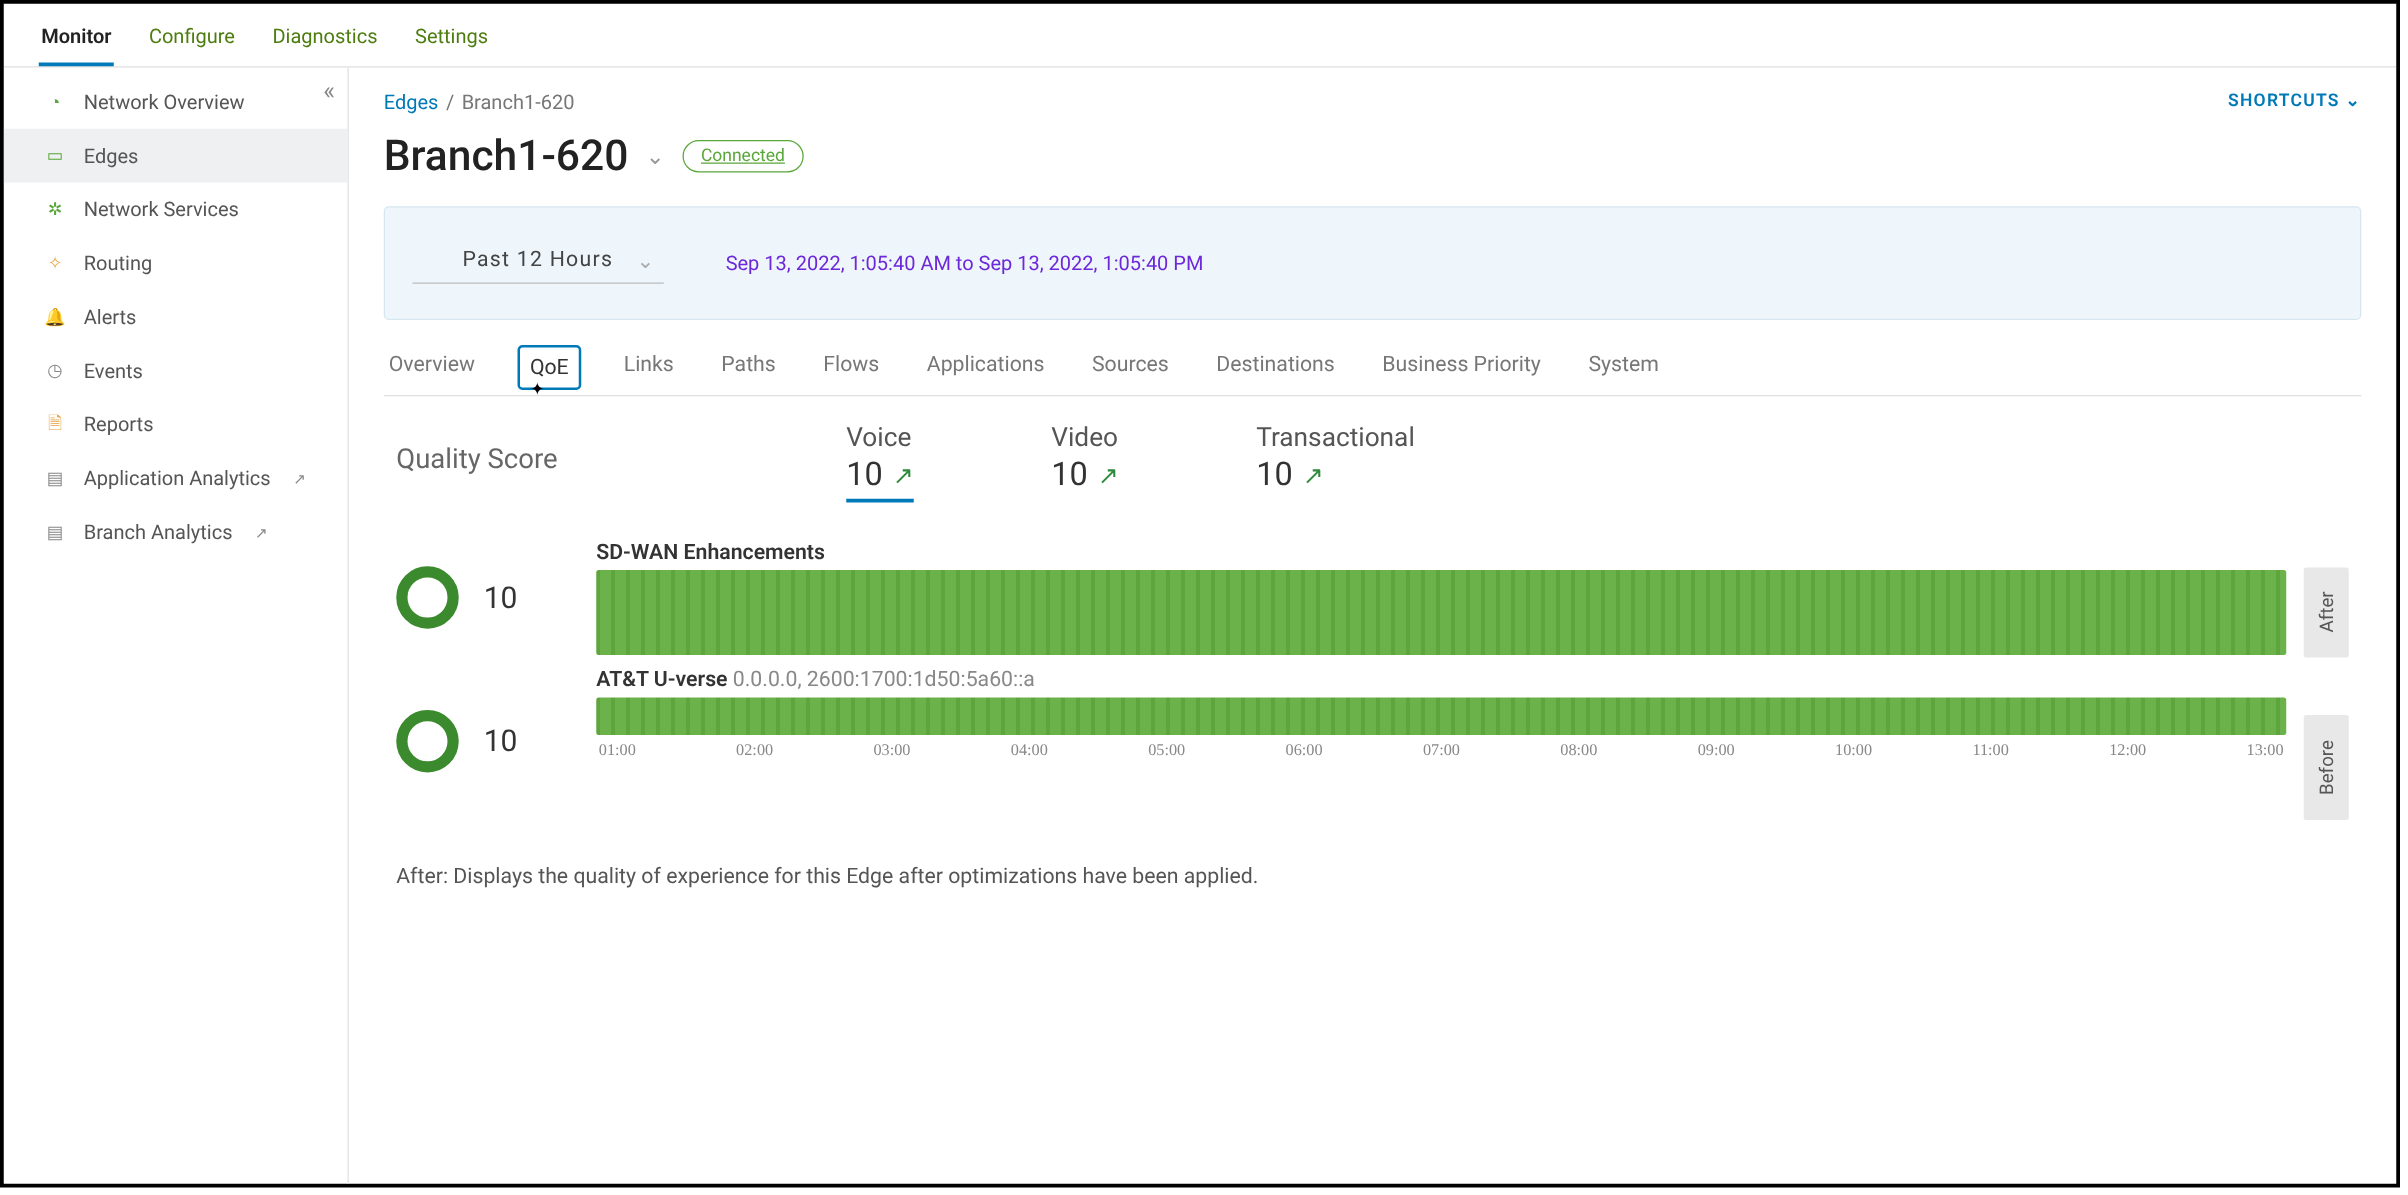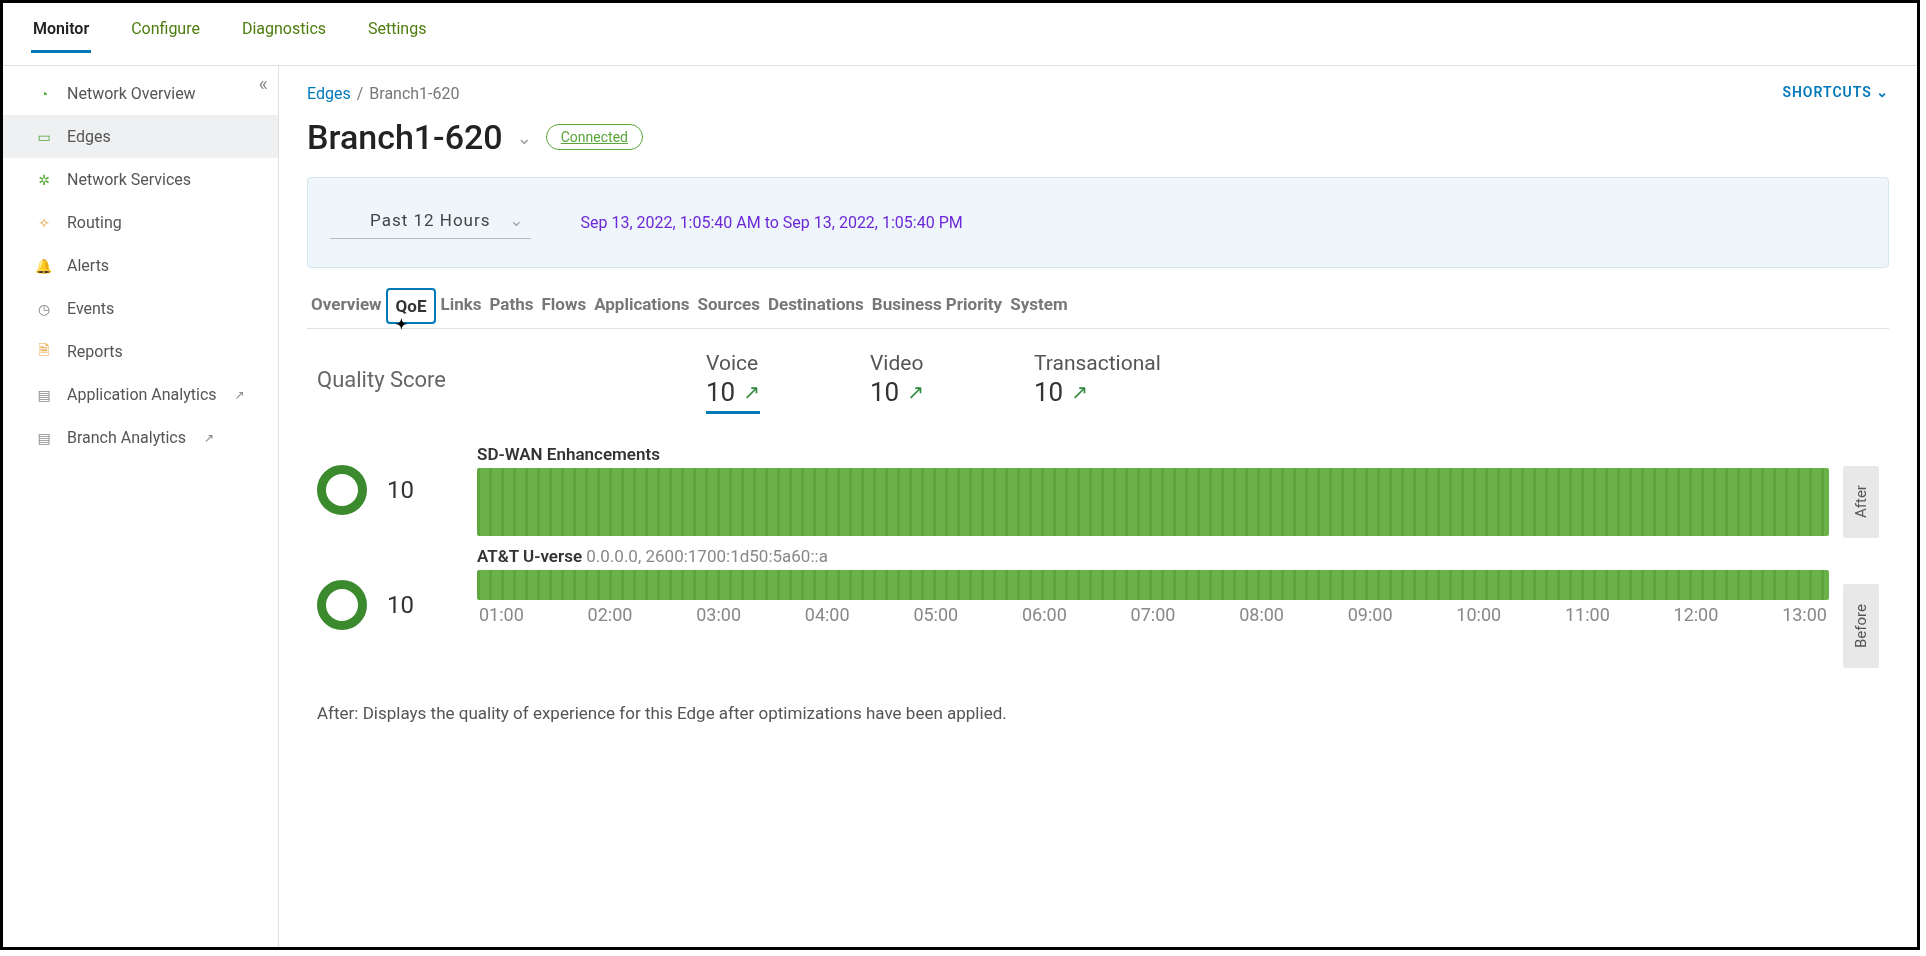--- a/index.html
+++ b/index.html
@@ -1,20 +1,20 @@
 <!DOCTYPE html>
 <html><head>
 <meta charset="utf-8">
 <style>
 * { box-sizing: border-box; margin: 0; padding: 0; }
 body { font-family: -apple-system, BlinkMacSystemFont, "Segoe UI", Roboto, sans-serif; background: #fff; color: #333; font-size: 14px; }
 .app { border: 3px solid #000; width: 1920px; height: 950px; overflow: hidden; position: relative; }
 
 
-.top-tabs { display: flex; gap: 38px; padding: 10px 28px 12px 28px; border-bottom: 1px solid #e0e0e0; }
+.top-tabs { display: flex; gap: 26px; padding: 10px 28px 0 28px; border-bottom: 1px solid #e0e0e0; }
 .top-tab { padding: 6px 2px 12px 2px; color: #4d7c0f; cursor: pointer; font-size: 16px; }
 .top-tab.active { color: #222; font-weight: 600; border-bottom: 3px solid #0079b8; }
 
 
 .body { display: flex; height: calc(100% - 42px); }
 .sidebar { width: 276px; border-right: 1px solid #e0e0e0; padding-top: 6px; position: relative; }
 .collapse { position: absolute; right: 10px; top: 6px; color: #888; font-size: 20px; cursor: pointer; }
 .side-item { display: flex; align-items: center; gap: 14px; padding: 12px 24px 12px 32px; color: #555; cursor: pointer; font-size: 16px; }
 .side-item.active { background: #eef0f2; }
 .side-icon { width: 18px; height: 18px; display: inline-flex; align-items: center; justify-content: center; color: #59a63a; font-size: 14px; flex-shrink: 0; }
@@ -30,47 +30,47 @@
 .title-row { display: flex; align-items: center; gap: 14px; margin: 14px 0 20px 0; }
 .title { font-size: 34px; font-weight: 500; color: #222; }
 .chev { color: #999; font-size: 18px; }
 .badge { border: 1px solid #59a63a; color: #59a63a; border-radius: 14px; padding: 4px 14px; font-size: 14px; text-decoration: underline; }
 
 .time-bar { background: #eef6fb; border: 1px solid #d6e6ef; border-radius: 4px; padding: 28px 22px; display: flex; align-items: center; gap: 50px; }
 .time-select { border-bottom: 1px solid #bbb; padding: 4px 40px 8px 40px; color: #444; font-size: 17px; letter-spacing: 1px; position: relative; }
 .time-select::after { content: "⌄"; position: absolute; right: 6px; top: 4px; color: #aaa; }
 .time-range { color: #6d28d9; font-size: 16px; }
 
-.subtabs { display: flex; border-bottom: 1px solid #e0e0e0; margin-top: 14px; font-weight: bold; }
+.subtabs { display: flex; gap: 30px; border-bottom: 1px solid #e0e0e0; margin-top: 14px; }
 .subtab { padding: 12px 4px; color: #777; font-size: 17px; cursor: pointer; }
 .subtab.active { border: 2px solid #0079b8; border-radius: 4px; padding: 6px 8px; margin-top: 6px; margin-bottom: 4px; color: #333; position: relative; }
 .cursor-icon { position: absolute; left: 8px; bottom: -10px; font-size: 14px; color: #000; }
 
-.scores { display: flex; align-items: flex-start; gap: 89px; margin: 22px 0 30px 10px; }
+.scores { display: flex; align-items: flex-start; gap: 60px; margin: 22px 0 30px 10px; }
 .scores .label { font-size: 22px; color: #666; padding-top: 16px; flex: 0 0 300px; }
 .score-group { display: flex; gap: 110px; }
 .score { }
 .score .name { font-size: 21px; color: #555; }
 .score .valrow { display: flex; align-items: center; gap: 8px; margin-top: 2px; }
 .score .val { font-size: 26px; color: #333; }
 .score .trend { color: #2e8b3d; font-size: 20px; }
 .score.active .valrow { border-bottom: 3px solid #0079b8; padding-bottom: 4px; }
 
 .charts { position: relative; padding-left: 10px; padding-right: 60px; }
 .chart-block { display: flex; align-items: center; gap: 30px; margin-bottom: 6px; }
 .ring { width: 50px; height: 50px; border: 9px solid #3c8a2e; border-radius: 50%; flex-shrink: 0; }
 .ring-wrap { display: flex; align-items: center; gap: 20px; width: 130px; flex-shrink: 0; }
 .ring-val { font-size: 24px; color: #333; }
 .chart-col { flex: 1; }
 .chart-title { font-size: 17px; color: #333; margin-bottom: 4px; }
 .chart-title .sub { color: #888; font-weight: 400; }
 .chart-title b { font-weight: 600; }
 .bar { height: 68px; background: repeating-linear-gradient(90deg, #5fa53e 0 3px, #6bb24a 3px 12px); border-radius: 2px; }
 .bar.thin { height: 30px; margin-bottom: 4px; }
-.axis { display: flex; justify-content: space-between; color: #888; font-size: 18px; margin-top: 0; padding: 0 2px; }
+.axis { display: flex; justify-content: space-between; color: #888; font-size: 13px; margin-top: 0; padding: 0 2px; font-family: Liberation Serif, serif; }
 
 .side-label { position: absolute; right: 10px; width: 36px; background: #e8e8e8; display: flex; align-items: center; justify-content: center; writing-mode: vertical-rl; transform: rotate(180deg); color: #555; font-size: 15px; border-radius: 2px; }
 .side-label.after { top: 22px; height: 72px; }
 .side-label.before { top: 140px; height: 84px; }
 
 .notes { margin-top: 70px; color: #555; font-size: 17px; line-height: 1.6; padding-left: 10px; }
 </style>
 </head>
 <body>
 

